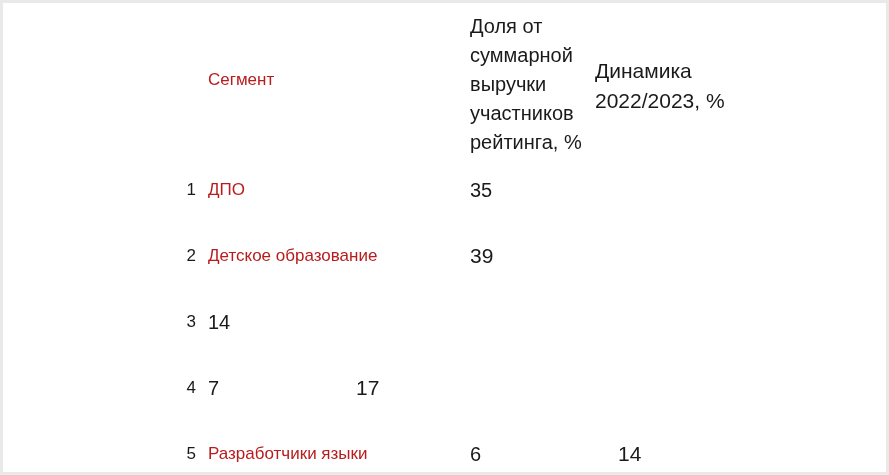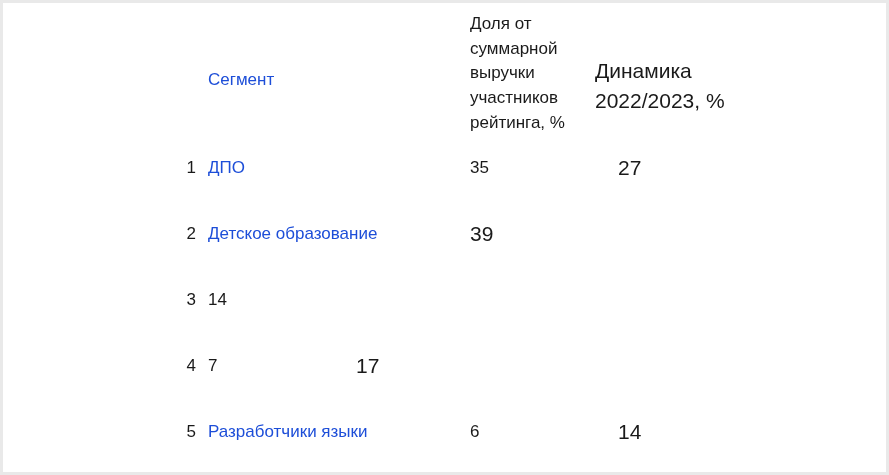--- a/index.html
+++ b/index.html
@@ -56,27 +56,27 @@
     box-sizing: border-box;
     font-size: 17px;
     color: #1a1a1a;
   }
   .col-seg {
     width: 262px;
     box-sizing: border-box;
     padding-right: 14px;
     font-size: 17px;
     line-height: 1.45;
-    color: #1d4ed8;
+    color: #b91c1c;
   }
   .col-share {
     width: 148px;
     box-sizing: border-box;
     padding-right: 10px;
-    font-size: 17px;
+    font-size: 20px;
     line-height: 1.45;
     color: #1a1a1a;
   }
   .col-dyn {
     width: 210px;
     box-sizing: border-box;
     font-size: 21px;
     line-height: 1.45;
     color: #1a1a1a;
   }
@@ -109,21 +109,20 @@
       <div class="col-num"></div>
       <div class="col-seg">Сегмент</div>
       <div class="col-share">Доля от суммарной выручки участников рейтинга, %</div>
       <div class="col-dyn">Динамика 2022/2023, %</div>
     </div>
 
     <div class="row data">
       <div class="col-num">1</div>
       <div class="col-seg">ДПО</div>
       <div class="col-share">35</div>
-      <div class="col-dyn">27</div>
     </div>
 
     <div class="row data">
       <div class="col-num">2</div>
       <div class="col-seg">Детское образование</div>
       <div class="col-dyn">39</div>
     </div>
 
     <div class="row data">
       <div class="col-num">3</div>

